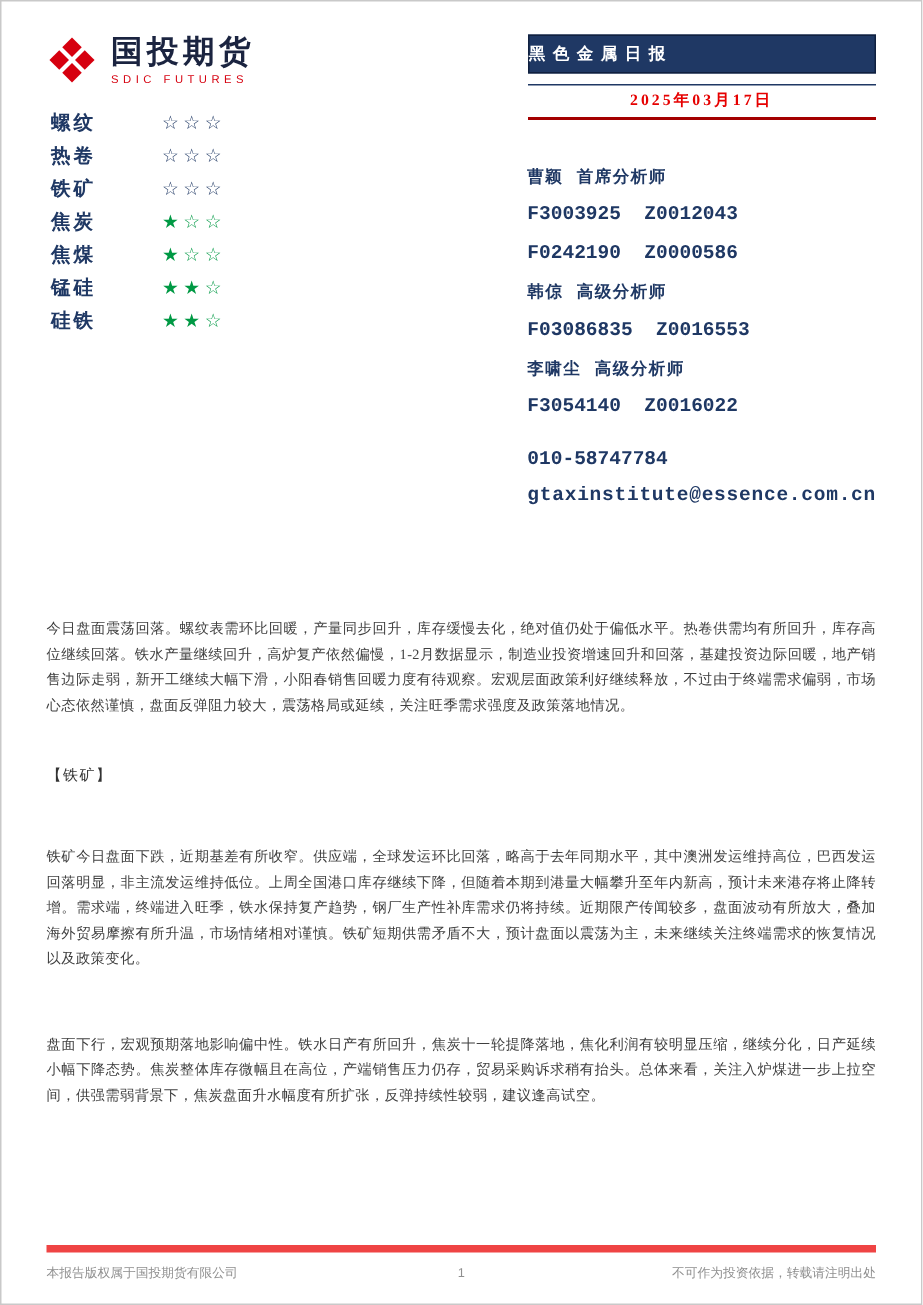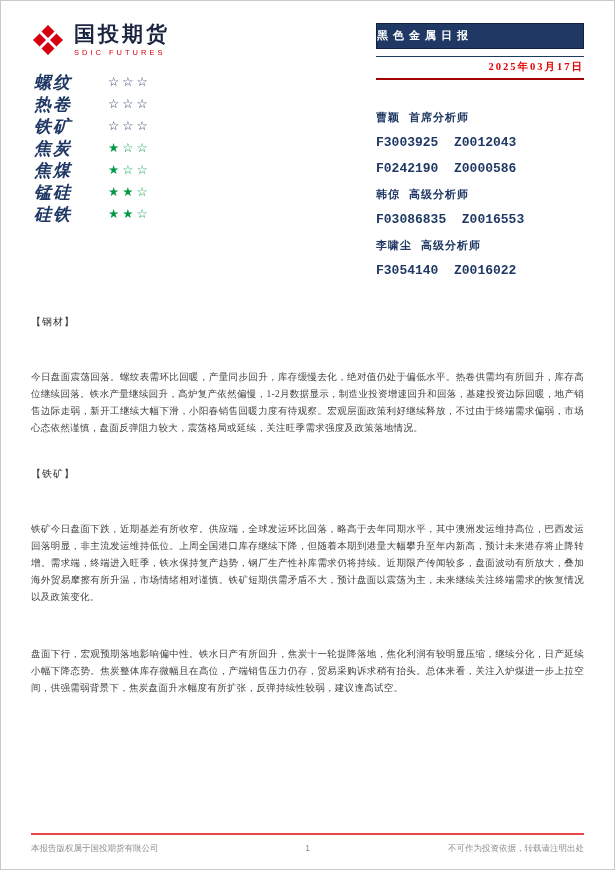--- a/index.html
+++ b/index.html
@@ -18,46 +18,46 @@
   .brand { display:flex; align-items:center; gap:9px; }
   .logo-mark { width:34px; height:34px; flex:0 0 auto; }
   .brand-cn { font-size:21px; font-weight:bold; color:#1b2440; letter-spacing:3px; line-height:1.05; }
   .brand-en { font-size:7.5px; color:#d6000f; letter-spacing:3px; margin-top:2px;
               font-family:"Liberation Sans","DejaVu Sans",sans-serif; }
 
   .ratings-bar { margin-top:13px; background:#fdeaea; color:#e60000; text-align:center;
                  font-size:13px; font-weight:bold; letter-spacing:7px; padding:5px 0 6px; }
   .rating-rows { margin-top:14px; padding-left:3px; }
   .rating-row { display:flex; align-items:center; height:22px; }
-  .commodity { width:74px; font-size:17px; font-weight:bold; color:#1f3864; letter-spacing:2px;font-style:italic; }
+  .commodity { width:74px; font-size:13px; font-weight:bold; color:#1f3864; letter-spacing:2px; }
   .stars { font-size:12.5px; letter-spacing:3px; line-height:1; }
 
   .report-box-title { background:#1f3864; border:1px solid #10203f; color:#ffffff; text-align:left;
                       font-size:11px; font-weight:bold; letter-spacing:5px; padding:4px 0 5px; }
   .report-date { margin-top:7px; border-top:1.5px solid #1f3864; border-bottom:2.5px solid #a40000;
-                 color:#e60000; text-align:right; font-weight:bold; font-size:10.5px;
+                 color:#e60000; text-align:center; font-weight:bold; font-size:10.5px;
                  letter-spacing:2px; padding:3px 0 4px; }
 
   .analysts { margin-top:30px; }
   .an-name { font-size:11px; font-weight:bold; color:#1f3864; letter-spacing:1px; margin-bottom:10px; }
   .an-title { margin-left:9px; }
   .an-ids { font-family:"Liberation Mono","DejaVu Sans Mono",monospace; font-size:13px; font-weight:bold;
             color:#1f3864; margin-bottom:11px; white-space:pre; }
   .contact { margin-top:20px; }
   .contact .an-ids { margin-bottom:9px; }
   .email { letter-spacing:0.5px; }
 
   
   main { margin-top:26px; }
   .sec { margin-bottom:30px; }
   .sec-head { font-size:10px; font-weight:normal; color:#333333; margin-bottom:9px; letter-spacing:1px; }
   .sec-body { font-size:9.5px; line-height:17px; color:#3f3f3f; text-align:justify; letter-spacing:0.3px;margin-top:40px; }
 
   
-  footer { margin-top:auto; border-top:2px solid #ef4444; padding-top:8px; position:relative;
+  footer { margin-top:auto; border-top:5px solid #ef4444; padding-top:8px; position:relative;
            display:flex; justify-content:space-between; font-size:8.5px; color:#8f8f8f;
            font-family:"Liberation Sans","DejaVu Sans",sans-serif; }
   .foot-center { position:absolute; left:50%; transform:translateX(-50%); }
 </style>
 </head>
 <body>
 
 <div class="page">
 
   <div class="columns">
@@ -128,26 +128,29 @@
           <span>韩倞</span><span class="an-title">高级分析师</span>
         </div>
         <div class="an-ids">F03086835  Z0016553</div>
 
         <div class="an-name">
           <span>李啸尘</span><span class="an-title">高级分析师</span>
         </div>
         <div class="an-ids">F3054140  Z0016022</div>
       </div>
 
+      <div class="contact">
+        <div class="an-ids">010-58747784</div>
+        <div class="an-ids email">gtaxinstitute@essence.com.cn</div>
+      </div>
     </div>
   </div>
 
   <main>
     <section class="sec">
-      <h3 class="sec-head">【钢材】</h3>
       <p class="sec-body">今日盘面震荡回落。螺纹表需环比回暖，产量同步回升，库存缓慢去化，绝对值仍处于偏低水平。热卷供需均有所回升，库存高位继续回落。铁水产量继续回升，高炉复产依然偏慢，1-2月数据显示，制造业投资增速回升和回落，基建投资边际回暖，地产销售边际走弱，新开工继续大幅下滑，小阳春销售回暖力度有待观察。宏观层面政策利好继续释放，不过由于终端需求偏弱，市场心态依然谨慎，盘面反弹阻力较大，震荡格局或延续，关注旺季需求强度及政策落地情况。</p>
     </section>
     <section class="sec">
       <h3 class="sec-head">【铁矿】</h3>
       <p class="sec-body">铁矿今日盘面下跌，近期基差有所收窄。供应端，全球发运环比回落，略高于去年同期水平，其中澳洲发运维持高位，巴西发运回落明显，非主流发运维持低位。上周全国港口库存继续下降，但随着本期到港量大幅攀升至年内新高，预计未来港存将止降转增。需求端，终端进入旺季，铁水保持复产趋势，钢厂生产性补库需求仍将持续。近期限产传闻较多，盘面波动有所放大，叠加海外贸易摩擦有所升温，市场情绪相对谨慎。铁矿短期供需矛盾不大，预计盘面以震荡为主，未来继续关注终端需求的恢复情况以及政策变化。</p>
     </section>
     <section class="sec">
       <p class="sec-body">盘面下行，宏观预期落地影响偏中性。铁水日产有所回升，焦炭十一轮提降落地，焦化利润有较明显压缩，继续分化，日产延续小幅下降态势。焦炭整体库存微幅且在高位，产端销售压力仍存，贸易采购诉求稍有抬头。总体来看，关注入炉煤进一步上拉空间，供强需弱背景下，焦炭盘面升水幅度有所扩张，反弹持续性较弱，建议逢高试空。</p>
     </section>
   </main>

